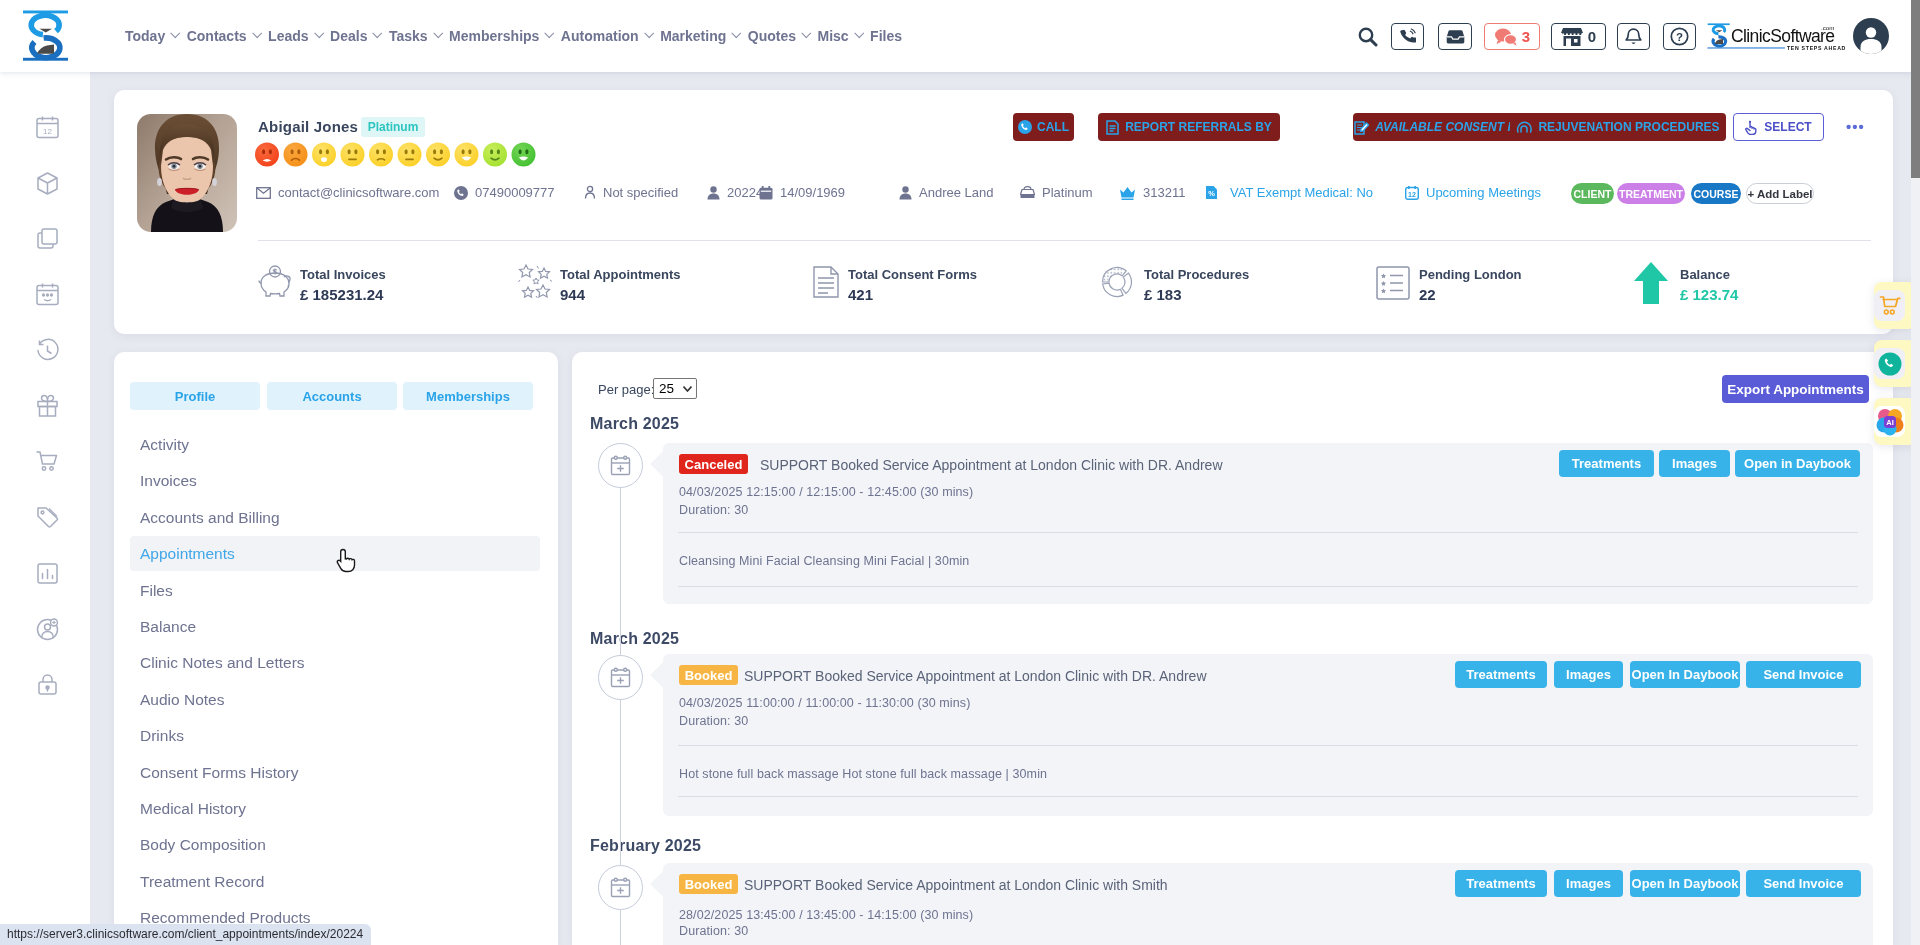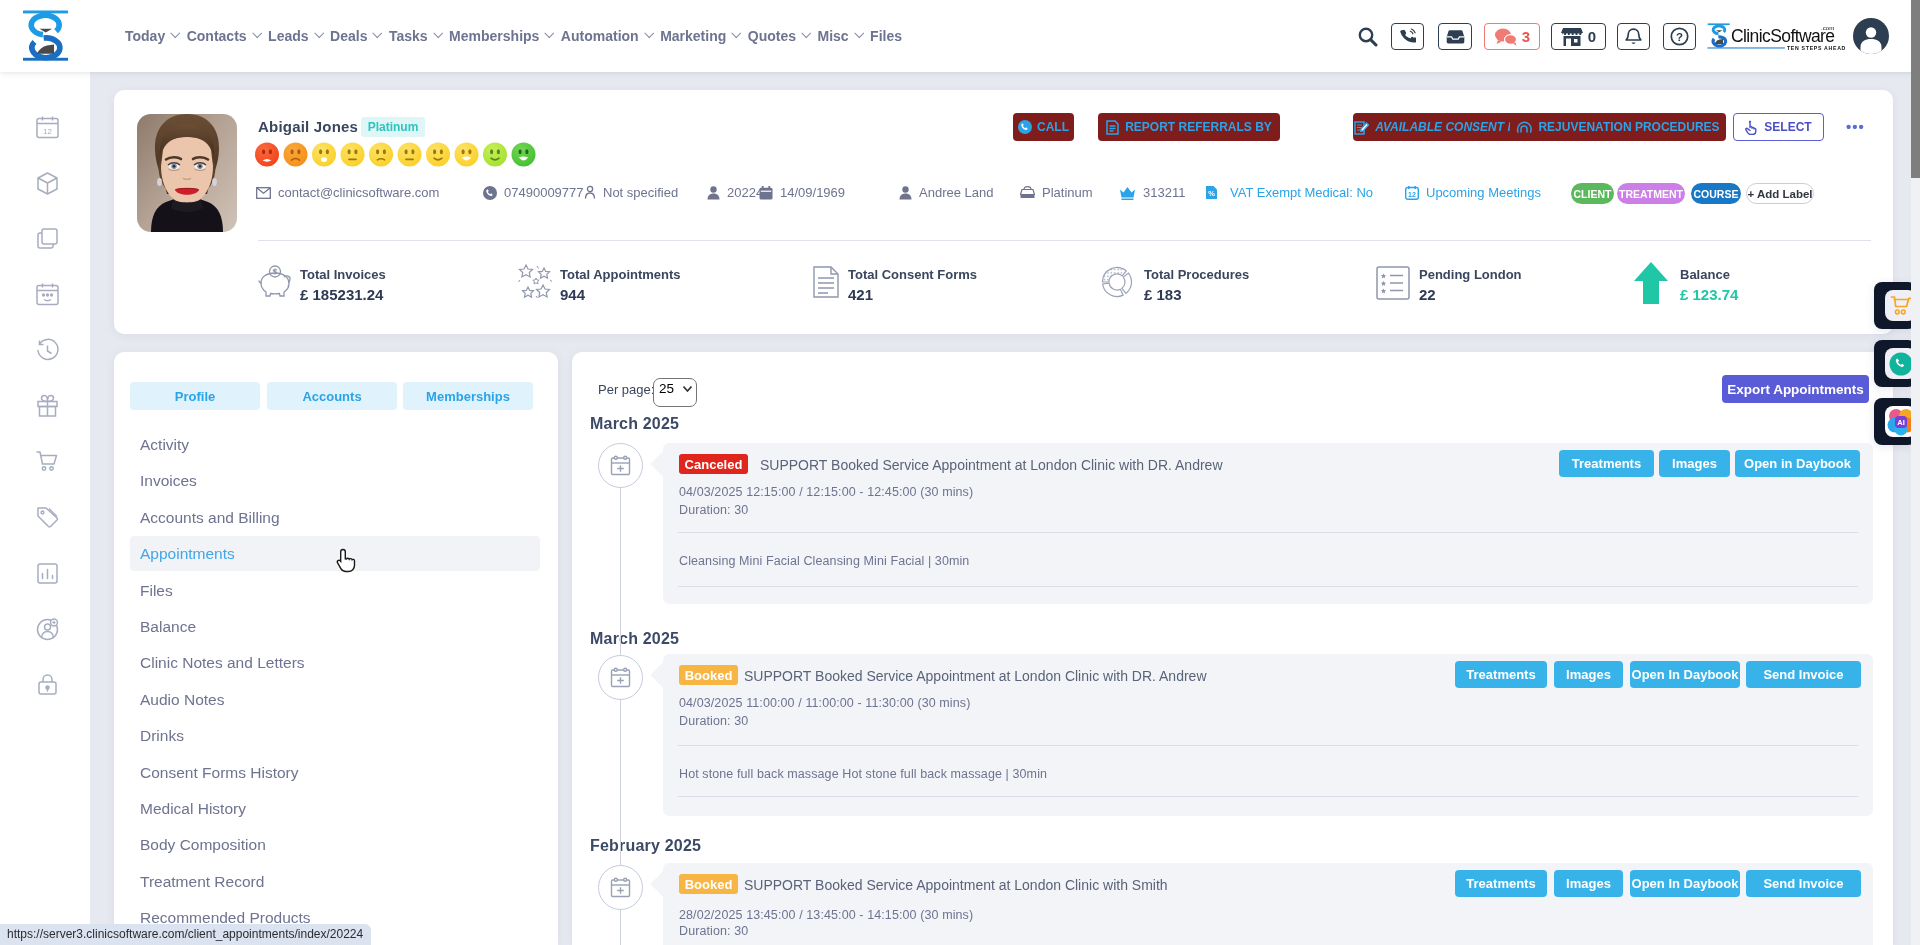--- a/index.html
+++ b/index.html
@@ -40,21 +40,21 @@
 .card { position:absolute; left:91px; width:1210px; background:#f2f4f8; border-radius:6px; }
 .card .notch { position:absolute; left:-9px; top:12px; width:18px; height:18px; background:#f2f4f8; transform:rotate(45deg); }
 .badge { position:absolute; left:16px; top:11px; height:20px; border-radius:3px; color:#fff; font-size:13px; font-weight:bold; display:flex; align-items:center; justify-content:center; }
 .ctitle { position:absolute; left:97px; top:14px; font-size:14px; color:#5a6378; white-space:nowrap; }
 .cbtn { position:absolute; top:7px; height:27px; background:#38b3ea; border-radius:4px; color:#fff; font-size:13px; font-weight:bold; display:flex; align-items:center; justify-content:center; white-space:nowrap; }
 .cdate { position:absolute; left:16px; top:42px; font-size:12.5px; color:#6e7390; letter-spacing:0.1px; }
 .cdur { position:absolute; left:16px; top:60px; font-size:12.5px; color:#6e7390; letter-spacing:0.1px; }
 .chr { position:absolute; left:15px; width:1180px; height:1px; background:#d9dde6; }
 .ctreat { position:absolute; left:16px; font-size:12.5px; color:#6e7390; letter-spacing:0.1px; }
 
-.floatbtn { position:absolute; left:1874px; width:42px; height:47px; background:#0f172a; border-radius:8px; box-shadow:0 2px 8px rgba(120,130,160,.18); z-index:40; display:flex; align-items:center; justify-content:flex-end; }
+.floatbtn { position:absolute; left:1874px; width:42px; height:47px; background:#fef9c3; border-radius:8px; box-shadow:0 2px 8px rgba(120,130,160,.18); z-index:40; display:flex; align-items:center; justify-content:flex-start; }
 .floatbtn .inner { width:31px; height:31px; border-radius:8px; background:#efeff5; display:flex; align-items:center; justify-content:center; }
 
 #sbtrack { position:absolute; right:0; top:0; width:9px; height:945px; background:#f0f1f5; z-index:50; }
 #sbthumb { position:absolute; right:0px; top:0px; width:9px; height:178px; background:#7e7e7e; z-index:51; }
 
 #statusbar { position:absolute; left:0; top:924px; width:371px; height:21px; background:#dce3f0; border-radius:0 6px 0 0; z-index:60; font-size:12px; color:#2b2c31; line-height:21px; padding-left:7px; font-family:"Liberation Sans",sans-serif; }
 </style>
 </head>
 <body>
 
@@ -389,21 +389,21 @@
       </g>
   </svg>
 
   <div class="ci-row" style="left:142px;">
     <svg width="15" height="12" viewBox="0 0 15 12">
         <rect x="0.7" y="0.7" width="13.6" height="10.6" fill="none" stroke="#6e7390" stroke-width="1.3"></rect>
         <path d="M1 1 l6.5 5.2 L14 1" fill="none" stroke="#6e7390" stroke-width="1.3"></path>
       </svg>
     <span style="margin-left:7px;">contact@clinicsoftware.com</span>
   </div>
-  <div class="ci-row" style="left:369px;text-align:right;">
+  <div class="ci-row" style="left:340px;text-align:right;">
     <svg width="14" height="14" viewBox="0 0 14 14">
         <circle cx="7" cy="7" r="7" fill="#6e7390"></circle>
         <path d="M4.2 3.2 l1.6 1.6 -0.9 1.2 c.4 1 1.2 1.8 2.1 2.2 l1.2 -0.9 1.6 1.6 c-.6 .9 -1.6 1.2 -2.5 .9 -1.9 -.7 -3.4 -2.2 -3.9 -4.1 -.3 -1 .1 -1.9 .8 -2.5 Z" fill="#fff"></path>
       </svg>
     <span style="margin-left:7px;">07490009777</span>
   </div>
   <div class="ci-row" style="left:470px;">
     <svg width="12" height="15" viewBox="0 0 12 15">
         <circle cx="6" cy="4" r="2.6" fill="none" stroke="#6e7390" stroke-width="1.3"></circle>
         <path d="M1.5 13.5 c0 -3.5 2 -5.5 4.5 -5.5 s4.5 2 4.5 5.5" fill="none" stroke="#6e7390" stroke-width="1.3"></path>
@@ -600,21 +600,21 @@
   <div class="mitem" style="top:521px;">Treatment Record</div>
   <div class="mitem" style="top:557px;">Recommended Products</div>
 
   <svg class="abs" style="left:222px;top:196px;z-index:25;" width="22" height="26" viewBox="0 0 22 26">
     <path d="M7 1.5 c1.3 0 2.3 1 2.3 2.3 v7 l1.2 0.2 c0.2 -1 2.4 -1.1 2.8 0.2 0.6 -0.9 2.5 -0.7 2.8 0.5 0.7 -0.7 2.4 -0.3 2.4 1 v4.5 c0 3.5 -2.5 6.3 -6.2 6.3 h-2.5 c-2 0 -3.9 -1 -4.9 -2.8 L1.6 14.8 c-1 -1.7 1 -3.4 2.6 -2l0.5 0.6 v-9.6 c0 -1.3 1 -2.3 2.3 -2.3 Z" fill="#fff" stroke="#1a1a1a" stroke-width="1.4"></path>
   </svg>
 </div>
 
 <div id="mainpanel">
   <div class="abs" style="left:26px;top:30px;font-size:13px;color:#39465e;">Per page:</div>
-  <div class="abs" style="left:81px;top:26px;width:44px;height:29px;border:1px solid #767676;border-radius:7px;background:#fff;font-size:13.5px;color:#000;">
+  <div class="abs" style="left:81px;top:26px;width:44px;height:21px;border:1px solid #767676;border-radius:2px;background:#fff;font-size:13.5px;color:#000;">
     <span style="position:absolute;left:5px;top:2px;">25</span>
     <svg style="position:absolute;right:4px;top:7px;" width="9" height="6" viewBox="0 0 9 6">
         <path d="M0.5 0.5 L4.5 5 L8.5 0.5" fill="none" stroke="#333" stroke-width="1.6"></path>
       </svg>
   </div>
   <div class="abs" style="left:1150px;top:23px;width:147px;height:28px;background:#5a5bd7;border-radius:4px;color:#fff;font-size:13.5px;font-weight:bold;display:flex;align-items:center;justify-content:center;">Export Appointments</div>
 
   <div class="month" style="top:63px;">March 2025</div>
   <div class="tline" style="top:134px;height:172px;"></div>
   <div class="tcircle" style="top:91px;">

